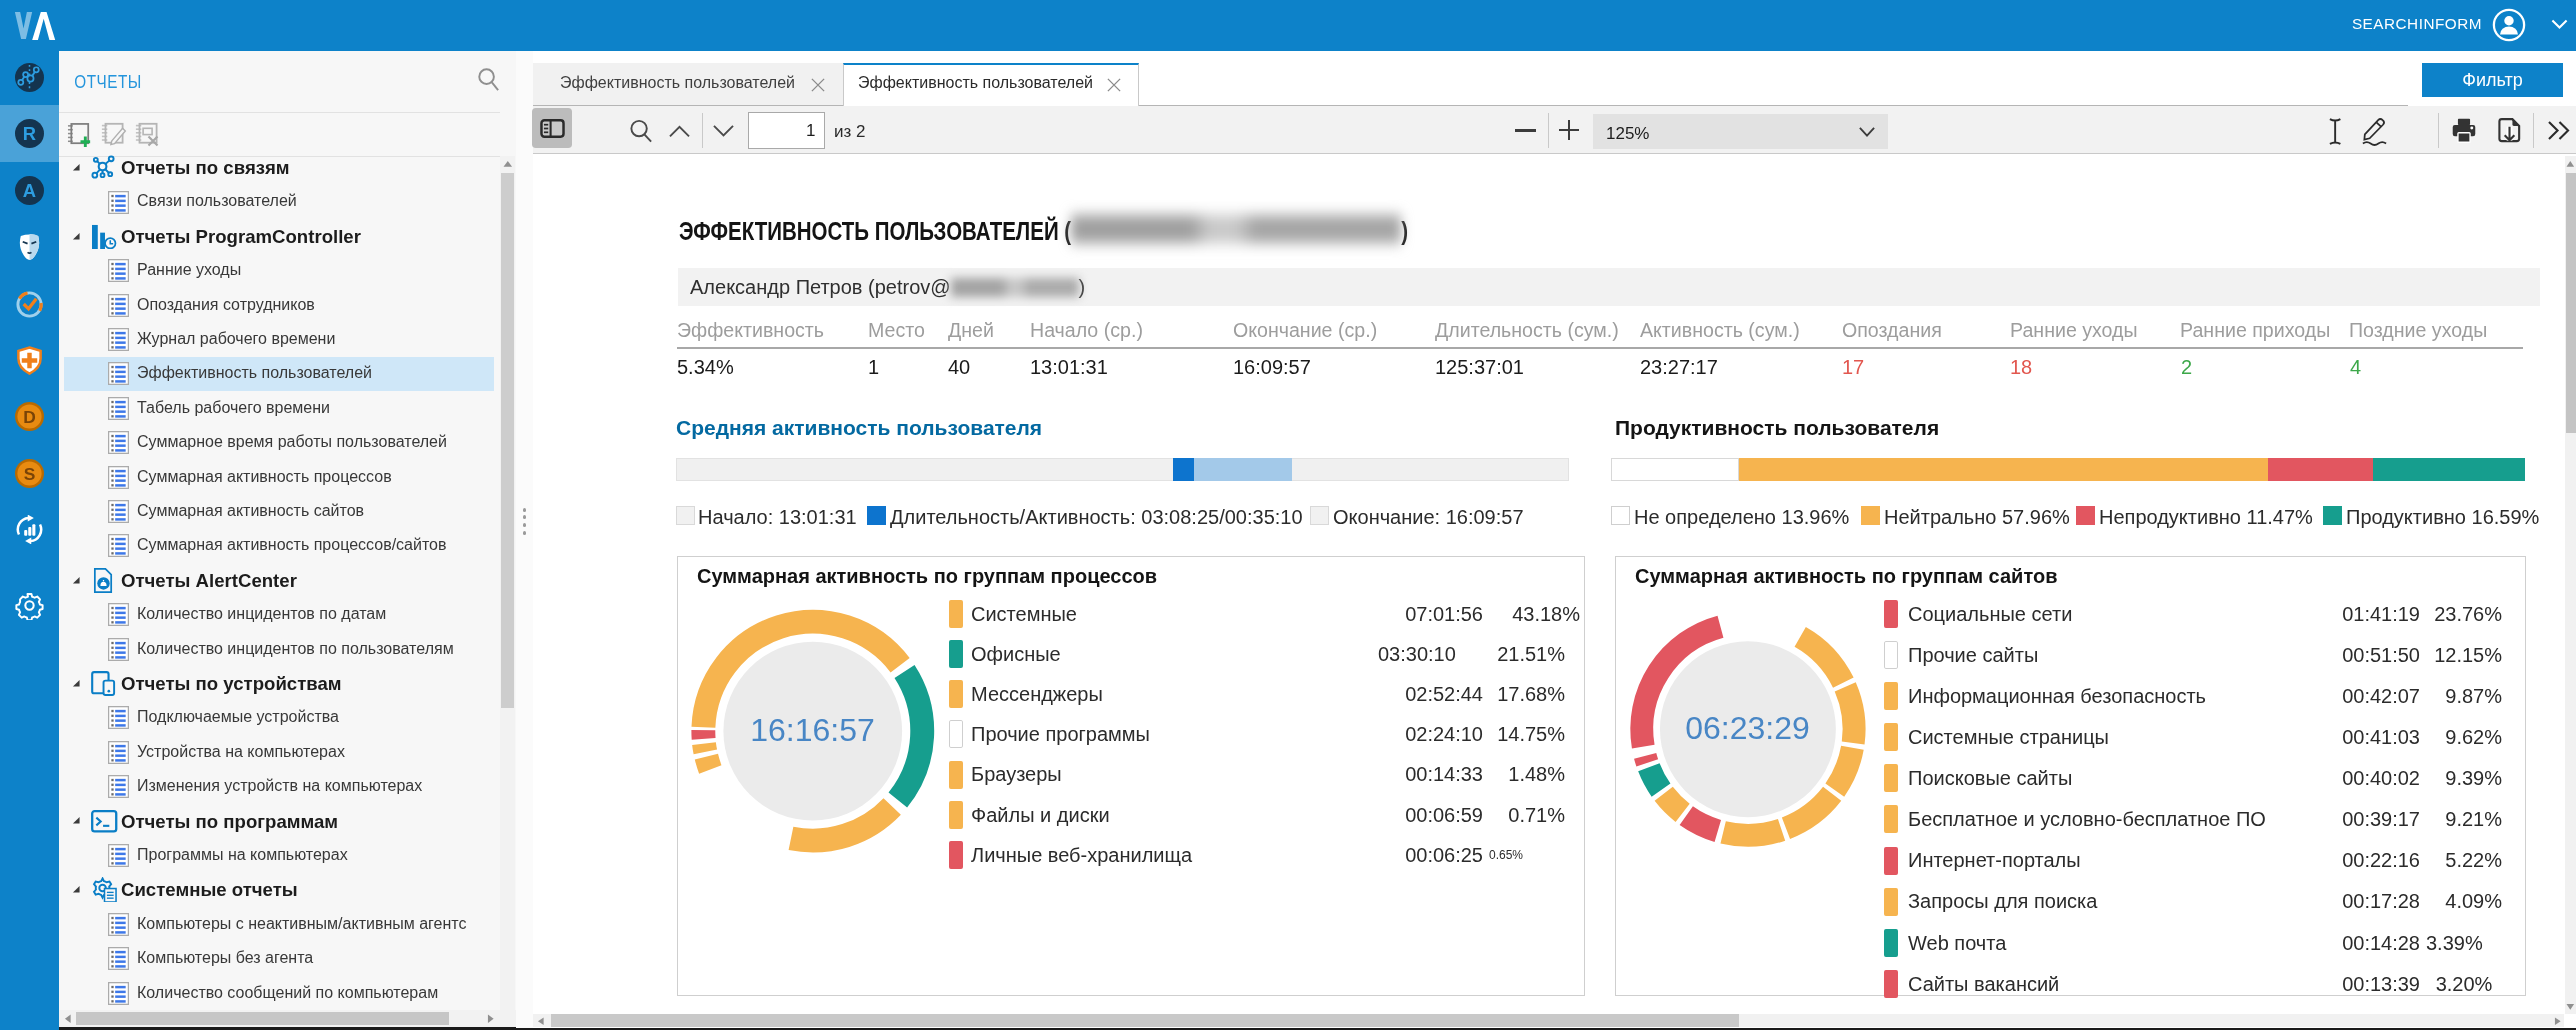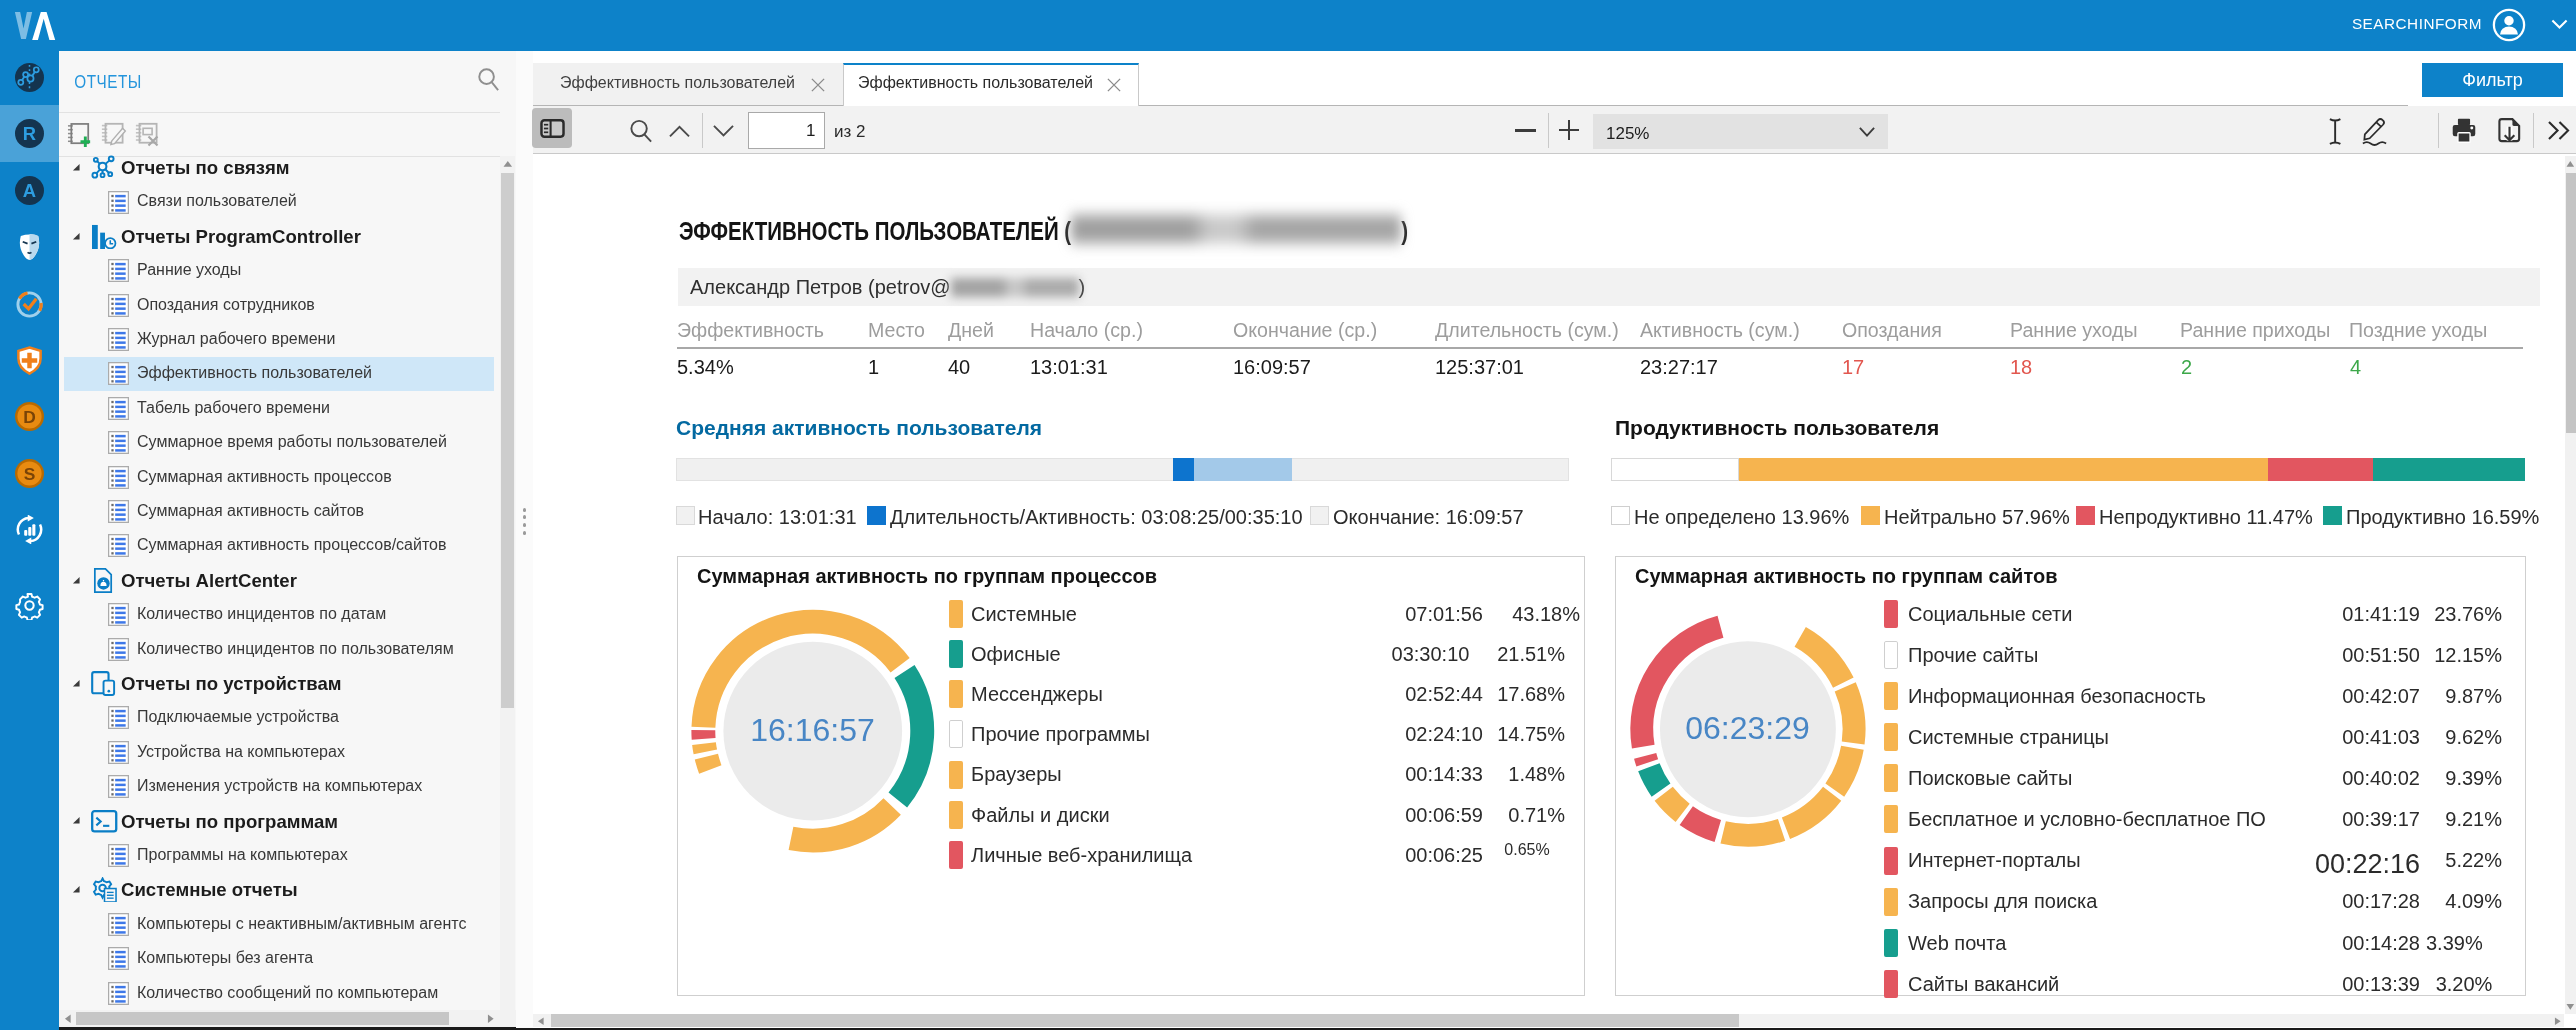--- a/index.html
+++ b/index.html
@@ -667,42 +667,42 @@
         <path d="M 28.6 203.8 A 114.5 114.5 0 0 1 27.2 195.0" stroke="#F6B44F" stroke-width="25" fill="none"></path>
         <path d="M 26.8 190.0 A 114.5 114.5 0 0 1 26.5 181.0" stroke="#E25660" stroke-width="25" fill="none"></path>
       </svg>
 <div class="abs" style="left:39px;top:155px;width:191px;text-align:center;font-size:32px;color:#4886c5">16:16:57</div>
 <div class="abs" style="left:271px;top:43px;width:14.3px;height:28px;background:#F6B44F;border-radius:1.9px"></div>
 <div class="abs" style="left:293px;top:46px;font-size:20px;color:#2b2b2b;white-space:nowrap">Системные</div>
 <div class="abs" style="right:101px;top:46px;width:105px;text-align:right;font-size:20px;color:#2b2b2b">07:01:56</div>
 <div class="abs" style="right:4px;top:46px;width:76px;text-align:right;font-size:20px;color:#2b2b2b">43.18%</div>
 <div class="abs" style="left:271px;top:83px;width:14.3px;height:28px;background:#169E8E;border-radius:1.9px"></div>
 <div class="abs" style="left:293px;top:86px;font-size:20px;color:#2b2b2b;white-space:nowrap">Офисные</div>
-<div class="abs" style="right:101px;top:86px;width:105px;text-align:center;font-size:20px;color:#2b2b2b">03:30:10</div>
+<div class="abs" style="right:101px;top:86px;width:105px;text-align:left;font-size:20px;color:#2b2b2b">03:30:10</div>
 <div class="abs" style="right:19px;top:86px;width:76px;text-align:right;font-size:20px;color:#2b2b2b">21.51%</div>
 <div class="abs" style="left:271px;top:123px;width:14.3px;height:28px;background:#F6B44F;border-radius:1.9px"></div>
 <div class="abs" style="left:293px;top:126px;font-size:20px;color:#2b2b2b;white-space:nowrap">Мессенджеры</div>
 <div class="abs" style="right:101px;top:126px;width:105px;text-align:right;font-size:20px;color:#2b2b2b">02:52:44</div>
 <div class="abs" style="right:19px;top:126px;width:76px;text-align:right;font-size:20px;color:#2b2b2b">17.68%</div>
 <div class="abs" style="left:271px;top:163px;width:14.3px;height:28px;background:#fff;border:1px solid #cfcfcf;border-radius:1.9px"></div>
 <div class="abs" style="left:293px;top:166px;font-size:20px;color:#2b2b2b;white-space:nowrap">Прочие программы</div>
 <div class="abs" style="right:101px;top:166px;width:105px;text-align:right;font-size:20px;color:#2b2b2b">02:24:10</div>
 <div class="abs" style="right:19px;top:166px;width:76px;text-align:right;font-size:20px;color:#2b2b2b">14.75%</div>
 <div class="abs" style="left:271px;top:204px;width:14.3px;height:28px;background:#F6B44F;border-radius:1.9px"></div>
 <div class="abs" style="left:293px;top:206px;font-size:20px;color:#2b2b2b;white-space:nowrap">Браузеры</div>
 <div class="abs" style="right:101px;top:206px;width:105px;text-align:right;font-size:20px;color:#2b2b2b">00:14:33</div>
 <div class="abs" style="right:19px;top:206px;width:76px;text-align:right;font-size:20px;color:#2b2b2b">1.48%</div>
 <div class="abs" style="left:271px;top:244px;width:14.3px;height:28px;background:#F6B44F;border-radius:1.9px"></div>
 <div class="abs" style="left:293px;top:247px;font-size:20px;color:#2b2b2b;white-space:nowrap">Файлы и диски</div>
 <div class="abs" style="right:101px;top:247px;width:105px;text-align:right;font-size:20px;color:#2b2b2b">00:06:59</div>
 <div class="abs" style="right:19px;top:247px;width:76px;text-align:right;font-size:20px;color:#2b2b2b">0.71%</div>
 <div class="abs" style="left:271px;top:284px;width:14.3px;height:28px;background:#E25660;border-radius:1.9px"></div>
 <div class="abs" style="left:293px;top:287px;font-size:20px;color:#2b2b2b;white-space:nowrap">Личные веб-хранилища</div>
 <div class="abs" style="right:101px;top:287px;width:105px;text-align:right;font-size:20px;color:#2b2b2b">00:06:25</div>
-<div class="abs" style="right:19px;top:284px;width:76px;text-align:center;font-size:16px;color:#2b2b2b">0.65%</div>
+<div class="abs" style="right:19px;top:291px;width:76px;text-align:left;font-size:12px;color:#2b2b2b">0.65%</div>
 </div>
 <div class="abs" style="left:1099px;top:505px;width:911px;height:440px;border:1px solid #cfcfcf;background:#fff">
 <div class="abs" style="left:19px;top:7.6px;font-size:20px;font-weight:bold;color:#141414;white-space:nowrap">Суммарная активность по группам сайтов</div>
 <svg class="abs" style="left:0;top:0" width="911" height="440" viewBox="0 0 953 460">
         <circle cx="138" cy="180" r="92" fill="#ebebeb"></circle>
         <path d="M 28.5 198.3 A 111 111 0 0 1 109.3 72.8" stroke="#E25660" stroke-width="24" fill="none"></path>
         <path d="M 192.7 83.4 A 111 111 0 0 1 237.8 131.3" stroke="#F6B44F" stroke-width="24" fill="none"></path>
         <path d="M 239.8 135.7 A 111 111 0 0 1 248.1 194.5" stroke="#F6B44F" stroke-width="24" fill="none"></path>
         <path d="M 247.3 199.3 A 111 111 0 0 1 228.9 243.7" stroke="#F6B44F" stroke-width="24" fill="none"></path>
         <path d="M 226.1 247.6 A 111 111 0 0 1 177.8 283.6" stroke="#F6B44F" stroke-width="24" fill="none"></path>
@@ -732,21 +732,21 @@
 <div class="abs" style="left:268px;top:207px;width:14.3px;height:28px;background:#F6B44F;border-radius:1.9px"></div>
 <div class="abs" style="left:292px;top:210px;font-size:20px;color:#2b2b2b;white-space:nowrap">Поисковые сайты</div>
 <div class="abs" style="right:105px;top:210px;width:105px;text-align:right;font-size:20px;color:#2b2b2b">00:40:02</div>
 <div class="abs" style="right:23px;top:210px;width:76px;text-align:right;font-size:20px;color:#2b2b2b">9.39%</div>
 <div class="abs" style="left:268px;top:248px;width:14.3px;height:28px;background:#F6B44F;border-radius:1.9px"></div>
 <div class="abs" style="left:292px;top:251px;font-size:20px;color:#2b2b2b;white-space:nowrap">Бесплатное и условно-бесплатное ПО</div>
 <div class="abs" style="right:105px;top:251px;width:105px;text-align:right;font-size:20px;color:#2b2b2b">00:39:17</div>
 <div class="abs" style="right:23px;top:251px;width:76px;text-align:right;font-size:20px;color:#2b2b2b">9.21%</div>
 <div class="abs" style="left:268px;top:290px;width:14.3px;height:28px;background:#E25660;border-radius:1.9px"></div>
 <div class="abs" style="left:292px;top:292px;font-size:20px;color:#2b2b2b;white-space:nowrap">Интернет-порталы</div>
-<div class="abs" style="right:105px;top:292px;width:105px;text-align:right;font-size:27px;color:#2b2b2b">00:22:16</div>
+<div class="abs" style="right:105px;top:292px;width:105px;text-align:right;font-size:20px;color:#2b2b2b">00:22:16</div>
 <div class="abs" style="right:23px;top:292px;width:76px;text-align:right;font-size:20px;color:#2b2b2b">5.22%</div>
 <div class="abs" style="left:268px;top:331px;width:14.3px;height:28px;background:#F6B44F;border-radius:1.9px"></div>
 <div class="abs" style="left:292px;top:333px;font-size:20px;color:#2b2b2b;white-space:nowrap">Запросы для поиска</div>
 <div class="abs" style="right:105px;top:333px;width:105px;text-align:right;font-size:20px;color:#2b2b2b">00:17:28</div>
 <div class="abs" style="right:23px;top:333px;width:76px;text-align:right;font-size:20px;color:#2b2b2b">4.09%</div>
 <div class="abs" style="left:268px;top:372px;width:14.3px;height:28px;background:#169E8E;border-radius:1.9px"></div>
 <div class="abs" style="left:292px;top:375px;font-size:20px;color:#2b2b2b;white-space:nowrap">Web почта</div>
 <div class="abs" style="right:105px;top:375px;width:105px;text-align:right;font-size:20px;color:#2b2b2b">00:14:28</div>
 <div class="abs" style="right:23px;top:375px;width:76px;font-size:20px;color:#2b2b2b">3.39%</div>
 <div class="abs" style="left:268px;top:413px;width:14.3px;height:28px;background:#E25660;border-radius:1.9px"></div>

